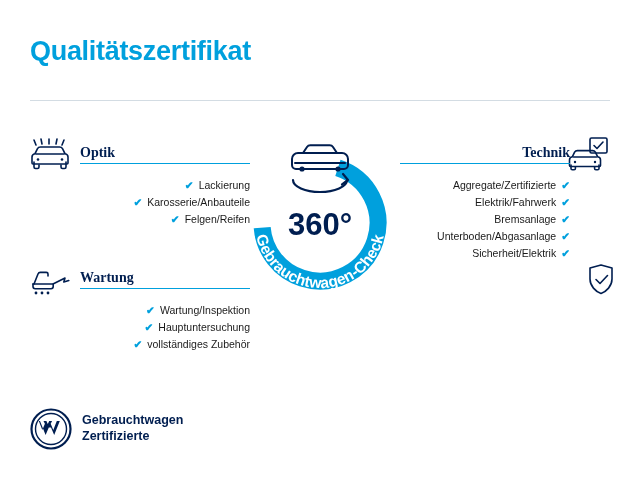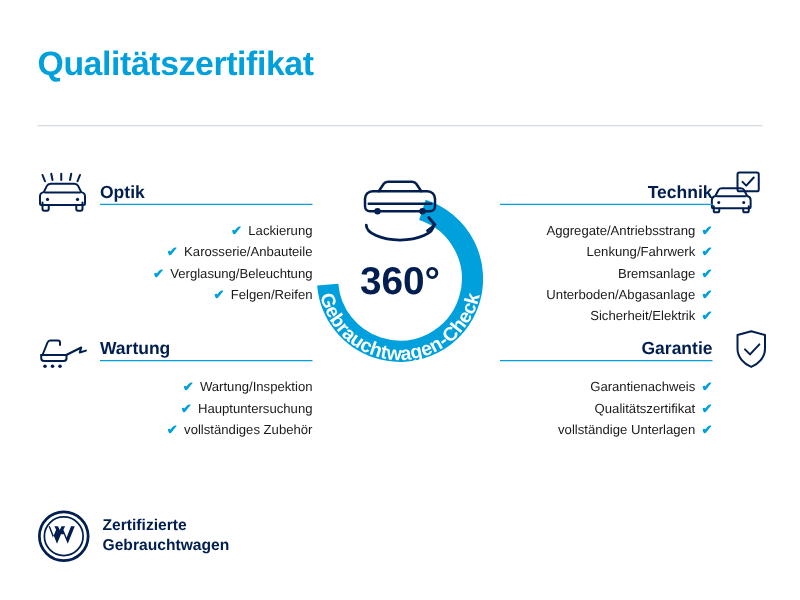--- a/index.html
+++ b/index.html
@@ -40,20 +40,21 @@
     background: #d3dce3;
   }
 
   
   .sec {
     position: absolute;
   }
   .sec-head {
     position: relative;
     height: 22px;
+    font-family: Liberation Serif, serif;
   }
   .sec-title {
     font-size: 14px;
     font-weight: bold;
     color: #001e50;
     position: absolute;
     top: 0;
   }
   .sec-rule {
     position: absolute;
@@ -212,21 +213,20 @@
   </div>
 
   <div class="sec left" id="sec-optik">
     <div class="sec-head">
       <div class="sec-title">Optik</div>
       <div class="sec-rule"></div>
     </div>
     <div class="items">
       <div class="item"><span class="chk">✔</span><span>Lackierung</span></div>
       <div class="item"><span class="chk">✔</span><span>Karosserie/Anbauteile</span></div>
-      <div class="item"><span class="chk">✔</span><span>Verglasung/Beleuchtung</span></div>
       <div class="item"><span class="chk">✔</span><span>Felgen/Reifen</span></div>
     </div>
   </div>
 
   <div class="sec left" id="sec-wartung">
     <div class="sec-head">
       <div class="sec-title">Wartung</div>
       <div class="sec-rule"></div>
     </div>
     <div class="items">
@@ -235,45 +235,34 @@
       <div class="item"><span class="chk">✔</span><span>vollständiges Zubehör</span></div>
     </div>
   </div>
 
   <div class="sec right" id="sec-technik">
     <div class="sec-head">
       <div class="sec-title">Technik</div>
       <div class="sec-rule"></div>
     </div>
     <div class="items">
-      <div class="item"><span>Aggregate/Antriebsstrang</span><span class="chk">✔</span></div>
-      <div class="item"><span>Lenkung/Fahrwerk</span><span class="chk">✔</span></div>
+      <div class="item"><span>Aggregate/Zertifizierte</span><span class="chk">✔</span></div>
+      <div class="item"><span>Elektrik/Fahrwerk</span><span class="chk">✔</span></div>
       <div class="item"><span>Bremsanlage</span><span class="chk">✔</span></div>
       <div class="item"><span>Unterboden/Abgasanlage</span><span class="chk">✔</span></div>
       <div class="item"><span>Sicherheit/Elektrik</span><span class="chk">✔</span></div>
     </div>
   </div>
 
-  <div class="sec right" id="sec-garantie">
-    <div class="sec-head">
-      <div class="sec-title">Garantie</div>
-      <div class="sec-rule"></div>
-    </div>
-    <div class="items">
-      <div class="item"><span>Garantienachweis</span><span class="chk">✔</span></div>
-      <div class="item"><span>Qualitätszertifikat</span><span class="chk">✔</span></div>
-      <div class="item"><span>vollständige Unterlagen</span><span class="chk">✔</span></div>
-    </div>
-  </div>
 
   <div class="footer-logo">
     <svg viewBox="0 0 42 42" width="42" height="42">
       <circle cx="21" cy="21" r="19.5" fill="none" stroke="#001e50" stroke-width="2.2"></circle>
       <circle cx="21" cy="21" r="15.5" fill="none" stroke="#001e50" stroke-width="1.4"></circle>
       <path d="M10 13 l5.6 14 3.2-7.6 2.2 0 3.2 7.6 5.6-14 -3 0 -3.5 9 -2.6-6.3 1.4-2.7 -2.9 0 -1.4 2.9 -1.4-2.9 -2.9 0 1.4 2.7 -2.6 6.3 -3.5-9 z" fill="#001e50"></path>
     </svg>
   </div>
   <div class="footer-text">
+    <div>Gebrauchtwagen</div>
     <div>Zertifizierte</div>
-    <div>Gebrauchtwagen</div>
   </div>
 
 </div>
 
 </body></html>

